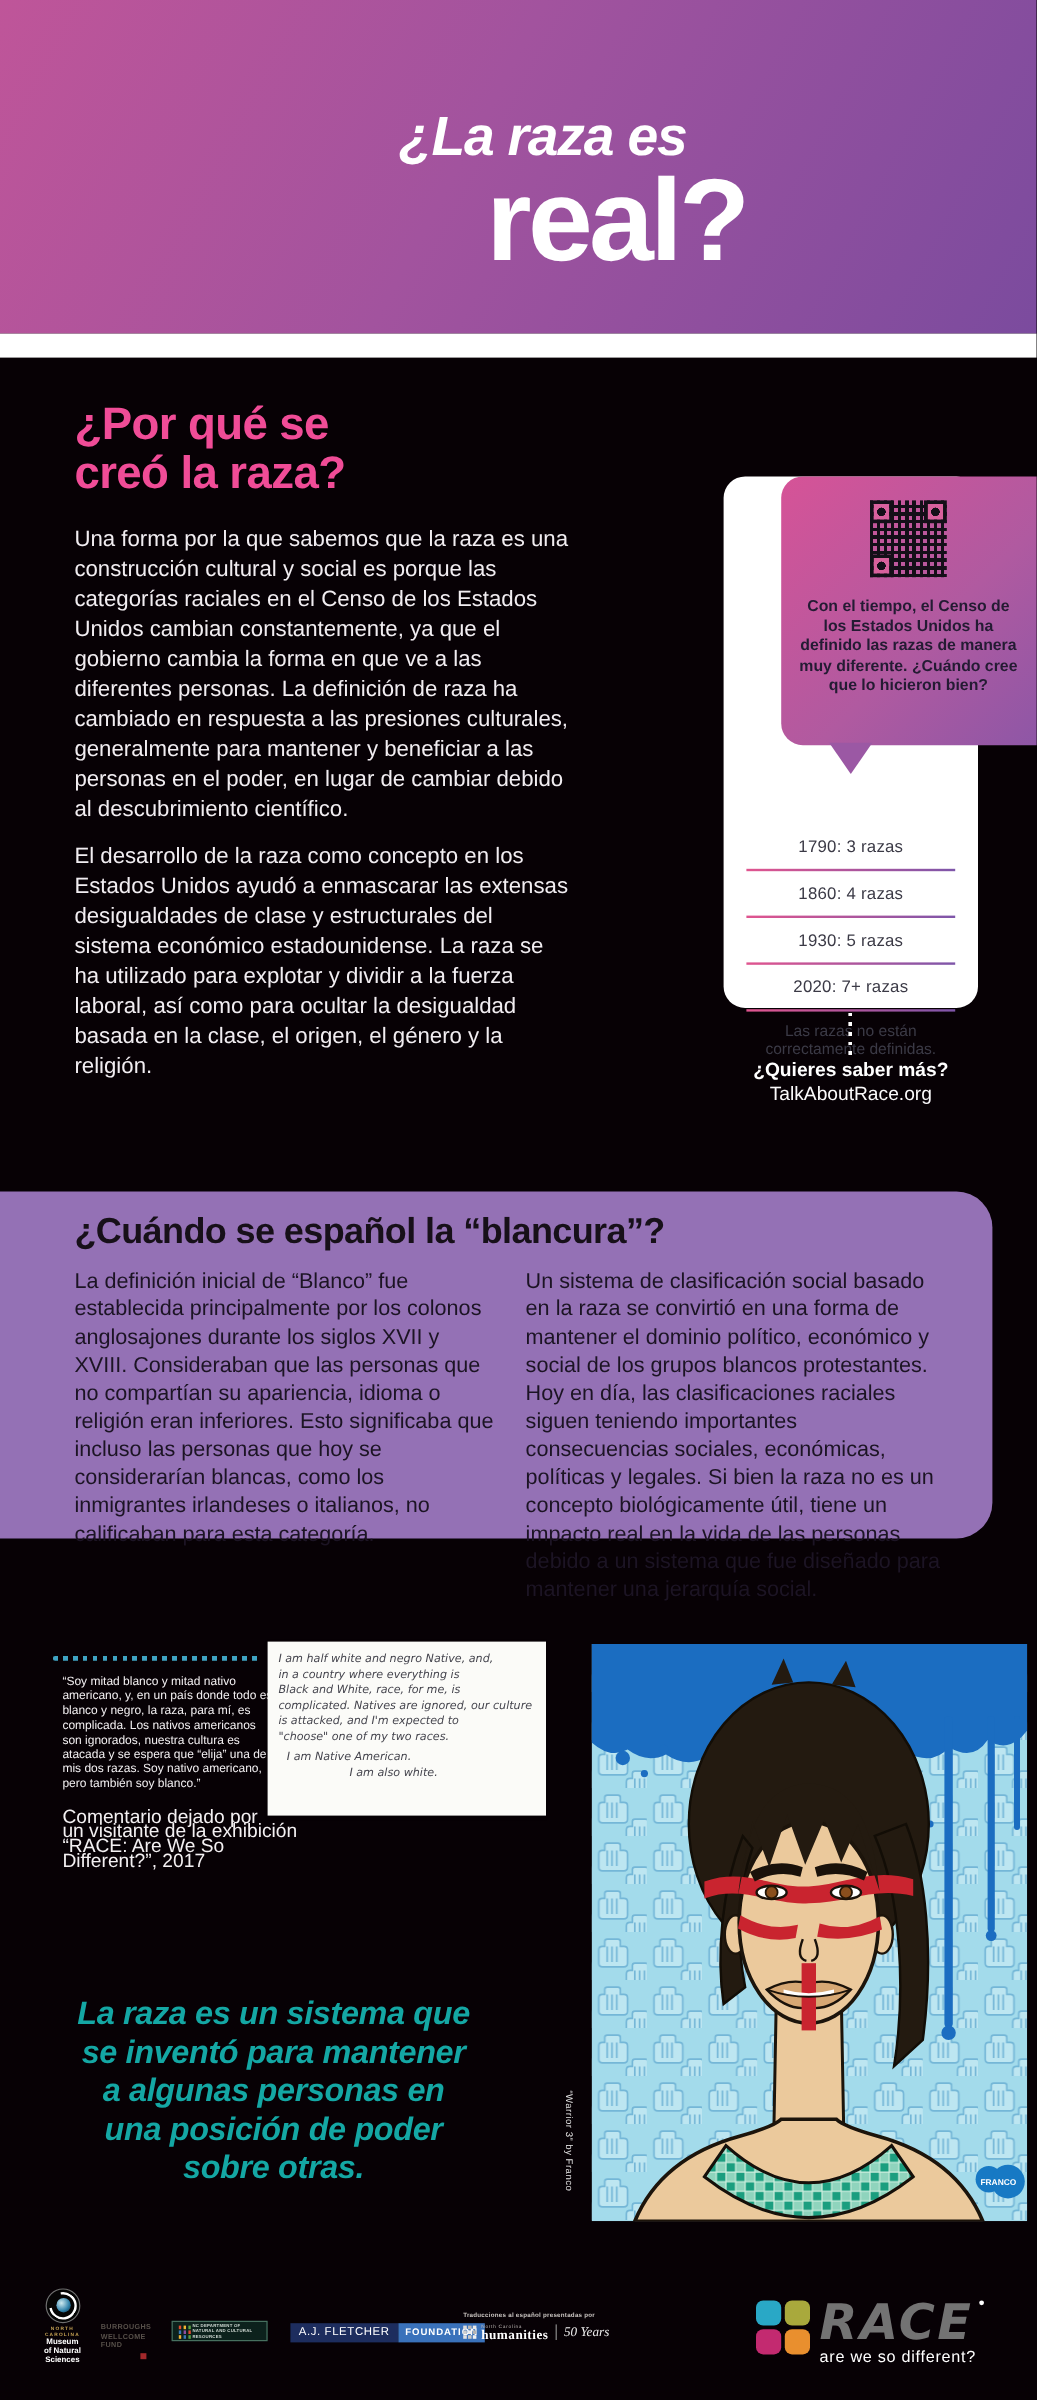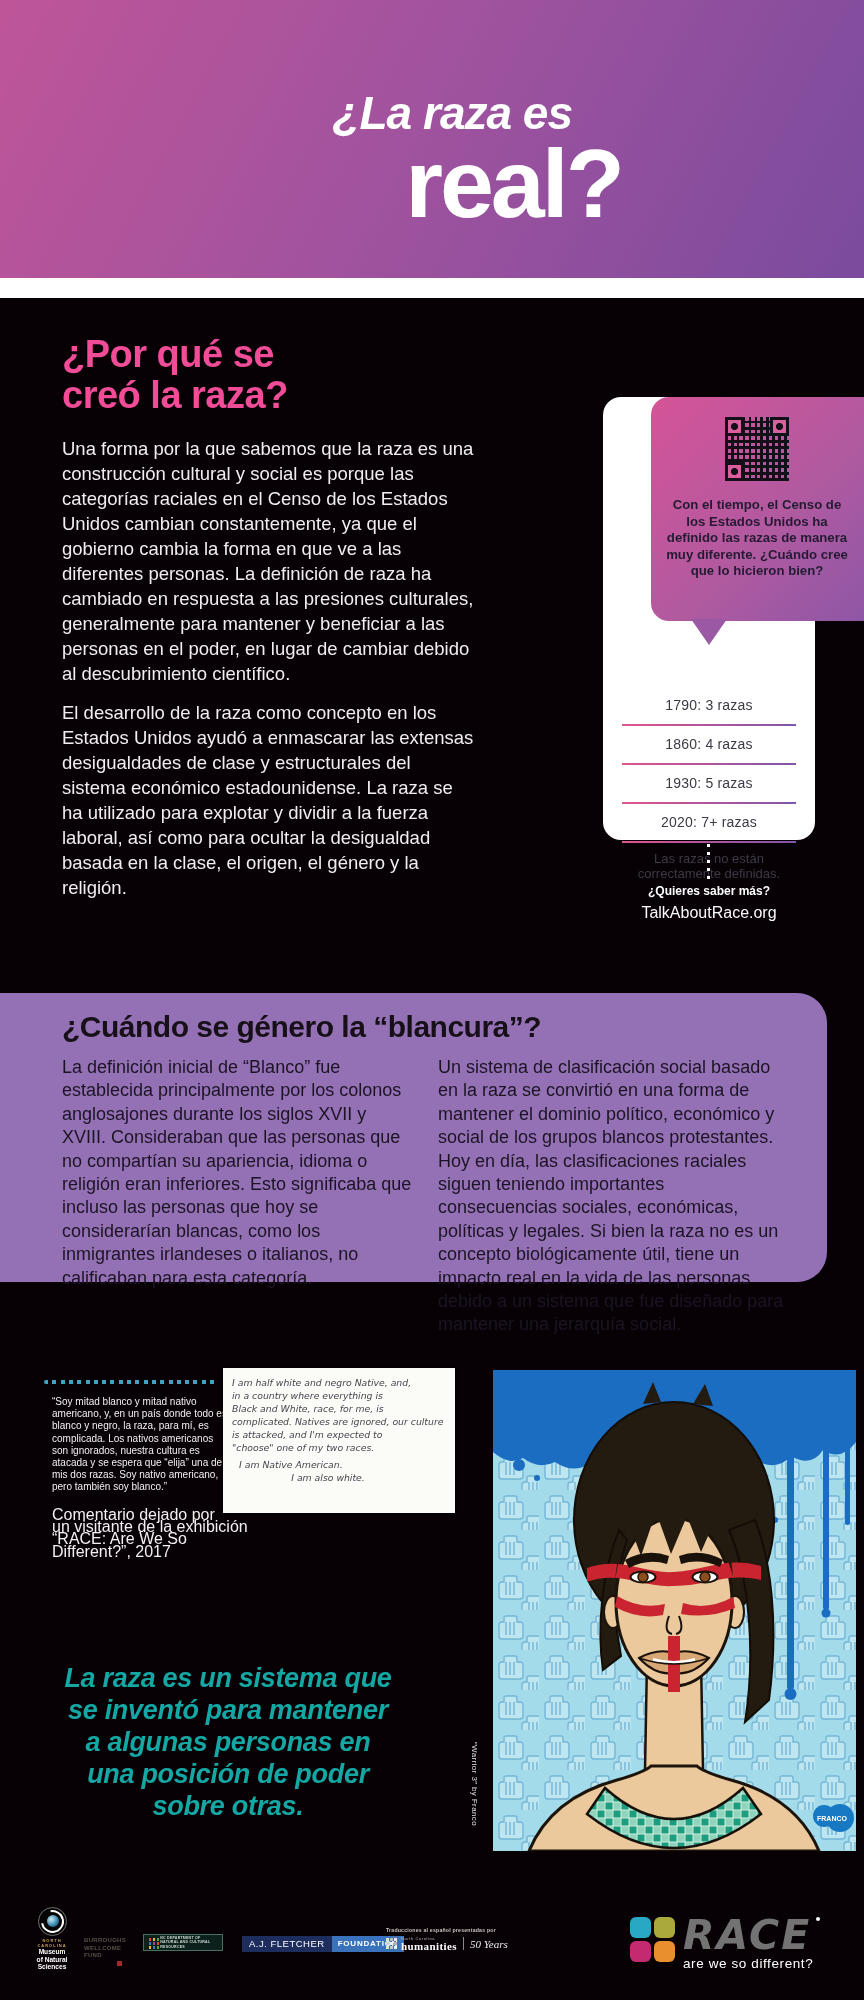--- a/index.html
+++ b/index.html
@@ -41,21 +41,21 @@
   .tl-list{position:absolute;left:0;top:251px;width:212px;margin-top:47px;}
   .tl-item{height:20px;line-height:20px;margin-bottom:9px;text-align:center;
            font-size:14px;color:#3b3a46;letter-spacing:0.2px;}
   .tl-div{width:174px;height:2px;margin:0 auto 8px auto;
           background:linear-gradient(90deg,#e0558f,#7e56a9);}
   .tl-foot{margin-top:6px;text-align:center;font-size:13px;line-height:15px;color:#3b3a46;
            white-space:pre-line;}
   .connector{left:707px;top:844px;width:3px;height:38px;
              background:repeating-linear-gradient(#fff 0 3px,transparent 3px 8px);}
   .more-q{left:603px;top:884px;width:212px;text-align:center;color:#fff;
-          font-size:12px;font-weight:bold;}
+          font-size:16px;font-weight:bold;}
   .more-link{left:603px;top:904px;width:212px;text-align:center;color:#fbfafb;font-size:16px;}
 
   
   .panel{left:0;top:993px;width:827px;height:289px;background:#9471b5;
          border-radius:0 30px 30px 0;}
   .panel-heading{left:62px;top:1010px;font-size:30px;font-weight:bold;color:#171019;
                  letter-spacing:-0.5px;}
   .panel-col{top:1056px;width:350px;font-size:18px;line-height:23.4px;color:#1c1424;}
   .col-l{left:62px;} .col-r{left:438px;}
 
@@ -164,21 +164,21 @@
       <div class="tl-div"></div>
       <div class="tl-foot">Las razas no están
 correctamente definidas.</div>
     </div>
   </div>
   <div class="abs connector"></div>
   <div class="abs more-q">¿Quieres saber más?</div>
   <div class="abs more-link">TalkAboutRace.org</div>
 
   <div class="abs panel"></div>
-  <div class="abs panel-heading">¿Cuándo se género la “blancura”?</div>
+  <div class="abs panel-heading">¿Cuándo se español la “blancura”?</div>
   <div class="abs panel-col col-l">La definición inicial de “Blanco” fue establecida principalmente por los colonos anglosajones durante los siglos XVII y XVIII. Consideraban que las personas que no compartían su apariencia, idioma o religión eran inferiores. Esto significaba que incluso las personas que hoy se considerarían blancas, como los inmigrantes irlandeses o italianos, no calificaban para esta categoría.</div>
   <div class="abs panel-col col-r">Un sistema de clasificación social basado en la raza se convirtió en una forma de mantener el dominio político, económico y social de los grupos blancos protestantes. Hoy en día, las clasificaciones raciales siguen teniendo importantes consecuencias sociales, económicas, políticas y legales. Si bien la raza no es un concepto biológicamente útil, tiene un impacto real en la vida de las personas debido a un sistema que fue diseñado para mantener una jerarquía social.</div>
 
   <div class="abs teal-dots"></div>
   <div class="abs quote">“Soy mitad blanco y mitad nativo americano, y, en un país donde todo es blanco y negro, la raza, para mí, es complicada. Los nativos americanos son ignorados, nuestra cultura es atacada y se espera que “elija” una de mis dos razas. Soy nativo americano, pero también soy blanco.”</div>
   <div class="abs attribution">Comentario dejado por
 un visitante de la exhibición
 “RACE: Are We So Different?”, 2017</div>
 
   <div class="abs note">

